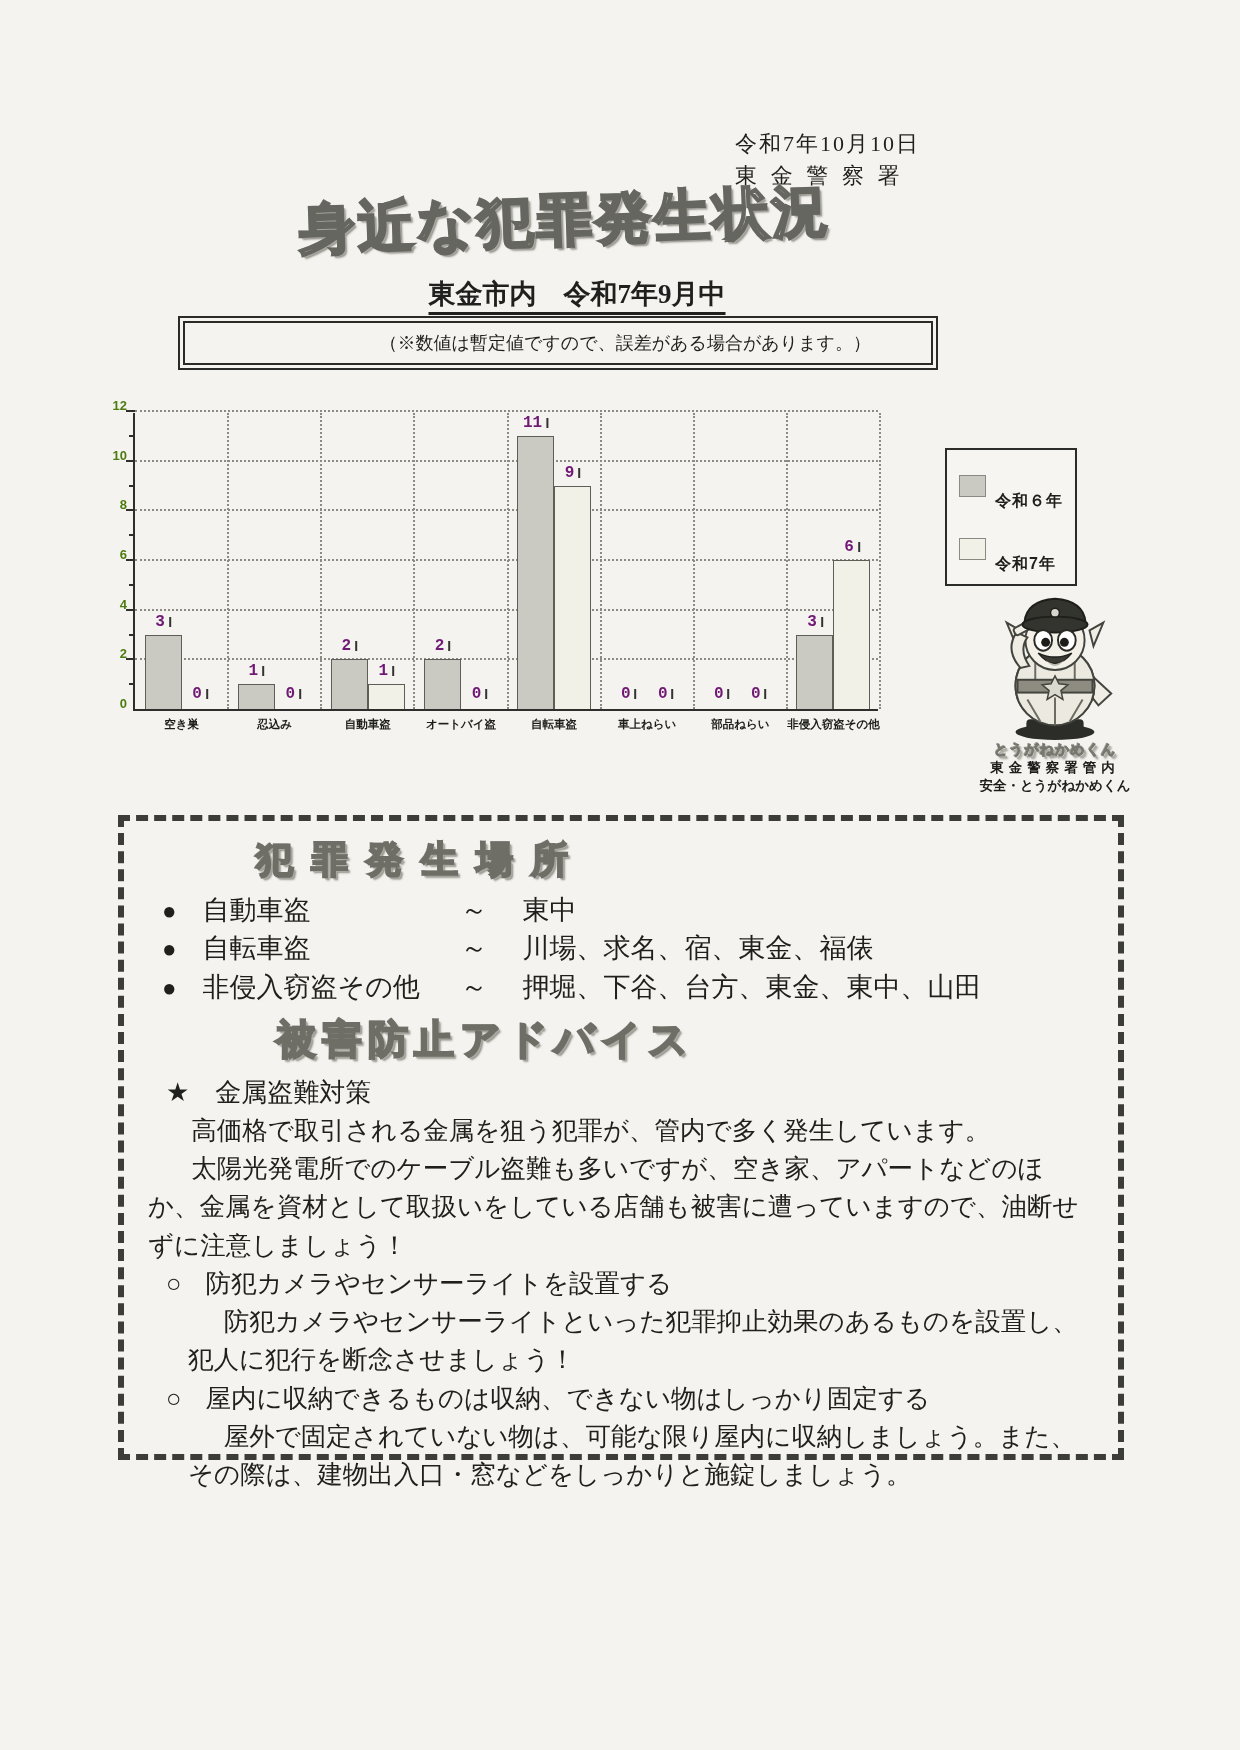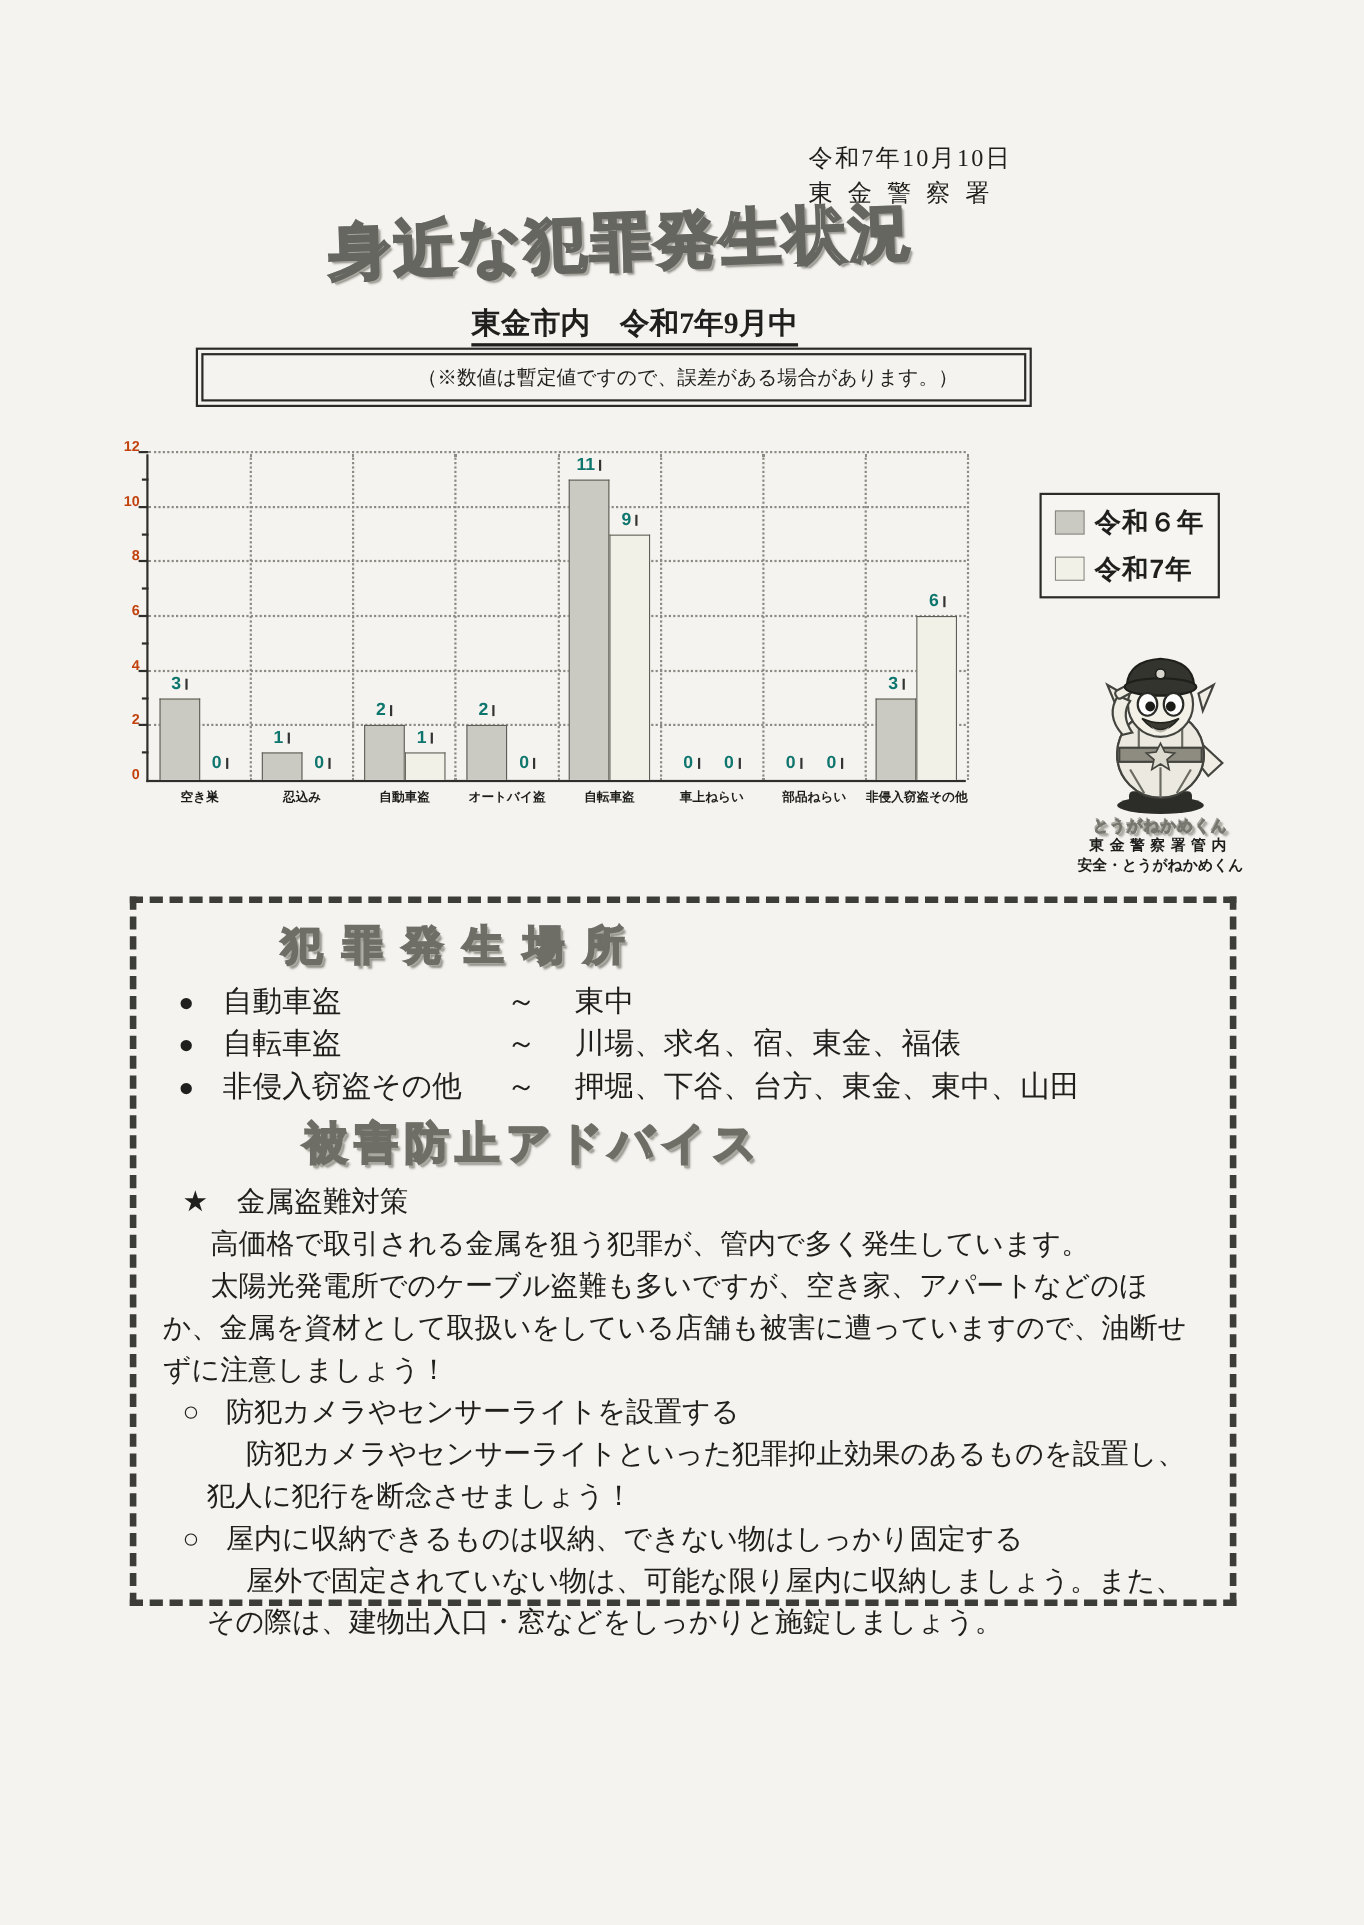--- a/index.html
+++ b/index.html
@@ -30,34 +30,34 @@
 
   
   .chart-wrap{position:absolute;top:405px;left:95px;width:1130px;height:420px;
     font-family:"Liberation Sans",sans-serif;}
   .plot{position:absolute;left:38px;top:8px;width:745px;height:298px;
     border-left:2px solid #2e2e2c;border-bottom:2px solid #2e2e2c;}
   .hgrid{position:absolute;left:0;width:100%;height:0;border-top:2px dotted #8b8b83;}
   .vgrid{position:absolute;top:0;height:100%;width:0;border-left:2px dotted #8b8b83;}
   .ytick{position:absolute;left:-9px;width:9px;height:0;border-top:2px solid #2e2e2c;}
   .ytick.minor{left:-6px;width:6px;}
-  .ylab{position:absolute;right:4px;font-size:13px;font-weight:bold;color:#c2410c;}
+  .ylab{position:absolute;right:4px;font-size:13px;font-weight:bold;color:#4d7c0f;}
   .yaxis{position:absolute;left:0;top:8px;width:36px;height:298px;}
   .bar{position:absolute;bottom:0;border:1px solid #5e5e56;border-bottom:none;}
   .bar-label{position:absolute;transform:translateX(-50%);font-size:16px;font-weight:bold;
-    color:#0f766e;white-space:nowrap;}
+    color:#701a75;white-space:nowrap;font-family:Liberation Mono, monospace;}
   .lab-tick{display:inline-block;width:2px;height:10px;background:#333;margin-left:4px;vertical-align:-1px;}
   .xlab{position:absolute;top:304px;transform:translateX(-50%);font-size:11.5px;font-weight:bold;
     color:#1d1d1b;white-space:nowrap;}
 
   .legend{position:absolute;left:850px;top:43px;border:2px solid #2b2b29;background:#f6f5f1;
     padding:9px 12px;display:flex;flex-direction:column;gap:10px;}
   .legend-row{display:flex;align-items:center;gap:9px;}
   .legend-swatch{width:27px;height:22px;border:1px solid #8a8a82;}
-  .legend-label{font-size:24px;font-weight:bold;letter-spacing:1px;}
+  .legend-label{font-size:16px;font-weight:bold;letter-spacing:1px;margin-top:32px;}
 
   .mascot-block{position:absolute;left:875px;top:178px;width:170px;text-align:center;}
   .mascot-name{font-size:14px;-webkit-text-stroke:1px #77776f;letter-spacing:1px;margin-top:-4px;}
   .mascot-caption{font-family:"Liberation Sans",sans-serif;font-weight:bold;font-size:13.5px;
     line-height:1.35;color:#1c1c1a;}
   .mascot-caption .sp{letter-spacing:5px;}
 
   
   .info-box{position:absolute;top:815px;left:118px;width:1006px;height:645px;
     border:6px dashed #3c3c38;padding:10px 14px;box-sizing:border-box;}

